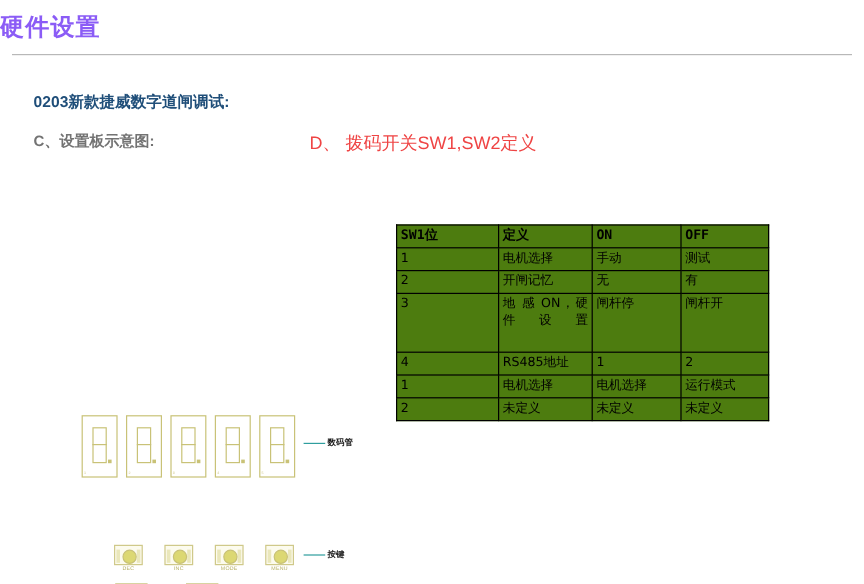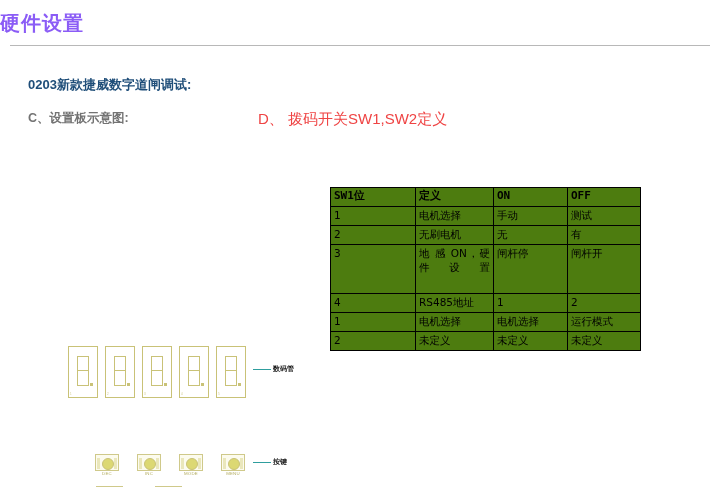--- a/index.html
+++ b/index.html
@@ -320,21 +320,21 @@
       <td class="hdr">OFF</td>
     </tr>
     <tr>
       <td>1</td>
       <td>电机选择</td>
       <td>手动</td>
       <td>测试</td>
     </tr>
     <tr>
       <td>2</td>
-      <td>无刷电机</td>
+      <td>开闸记忆</td>
       <td>无</td>
       <td>有</td>
     </tr>
     <tr>
       <td>3</td>
       <td class="just" style="height:46px;">地 感 ON，硬件设置</td>
       <td>闸杆停</td>
       <td>闸杆开</td>
     </tr>
     <tr>

